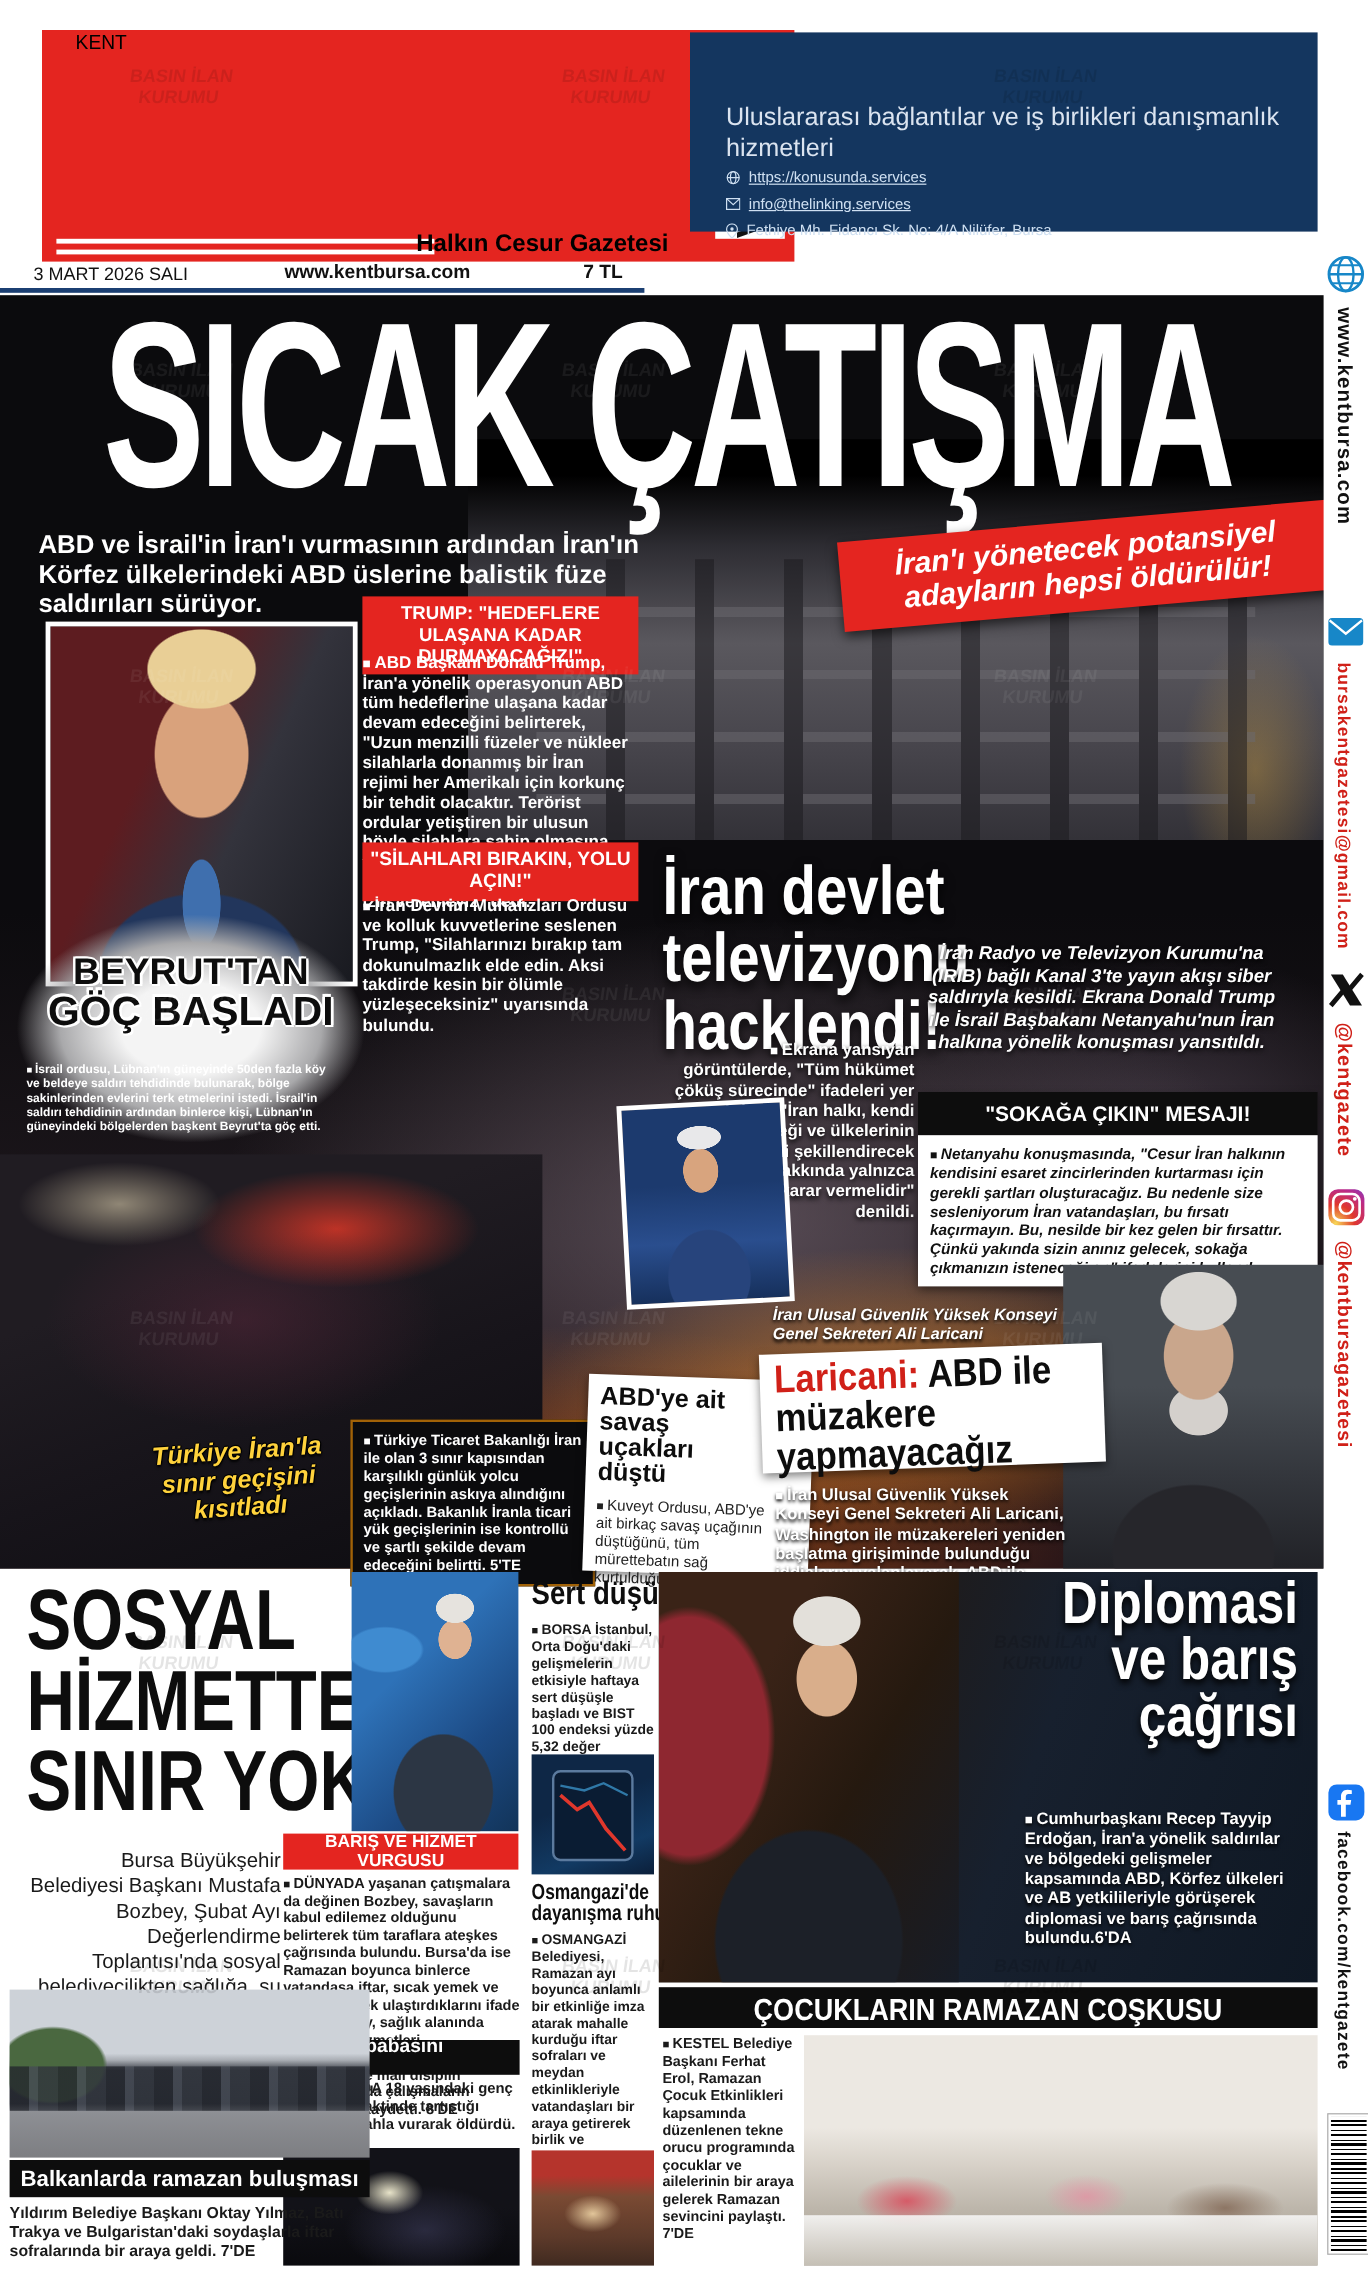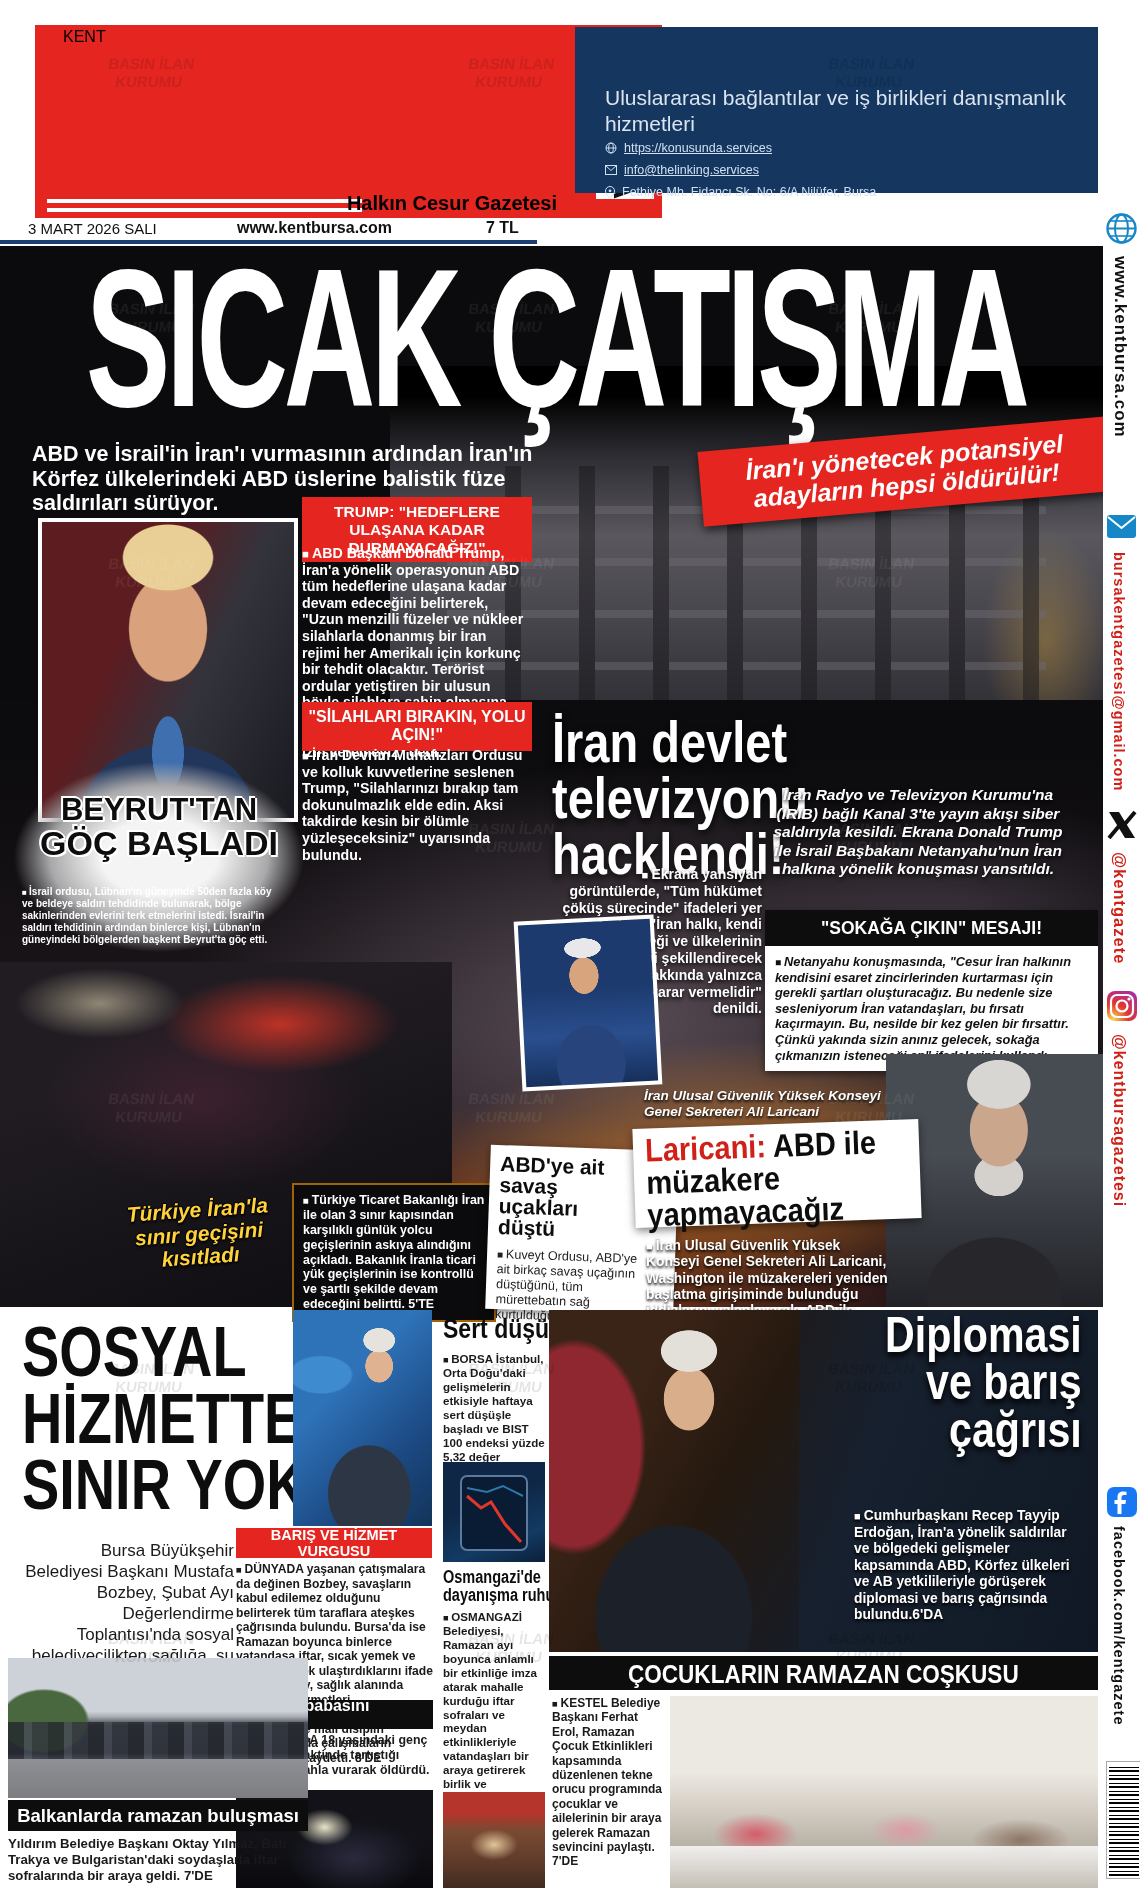--- a/index.html
+++ b/index.html
@@ -86,21 +86,21 @@
           <rect x="0.5" y="0.5" width="11" height="9" fill="none" stroke="#cfe0f2"></rect>
           <path d="M0.5,0.5 L6,5.5 L11.5,0.5" fill="none" stroke="#cfe0f2"></path>
         </svg>
           <span>info@thelinking.services</span>
       </div>
       <div class="adlink">
         <svg width="10" height="13" viewBox="0 0 10 13">
           <path d="M5,0.5 C7.5,0.5 9.5,2.5 9.5,5 C9.5,8 5,12.5 5,12.5 C5,12.5 0.5,8 0.5,5 C0.5,2.5 2.5,0.5 5,0.5 Z" fill="none" stroke="#cfe0f2"></path>
           <circle cx="5" cy="4.8" r="1.4" fill="#cfe0f2"></circle>
         </svg>
-          <span>Fethiye Mh. Fidancı Sk. No: 6/A Nilüfer, Bursa</span>
+          <span>Fethiye Mh. Fidancı Sk. No: 4/A Nilüfer, Bursa</span>
       </div>
     </div>
   </div>
 
   <div id="cover" class="abs" style="left:0;top:246px;width:1103px;height:1061px;padding-left:44px;">
 
     <div class="ph" style="left:390px;top:120px;width:713px;height:500px;background:
            radial-gradient(ellipse 90px 160px at 92% 55%, rgba(224,170,60,.35), transparent 70%),
            linear-gradient(180deg,#000 0 6%,#2e2d33 18%,#5a585e 34%,#46444b 52%,#2c2b31 72%,#141317 100%);">
       <div class="abs" style="left:8%;top:20%;width:84%;height:60%;opacity:.5;background:

